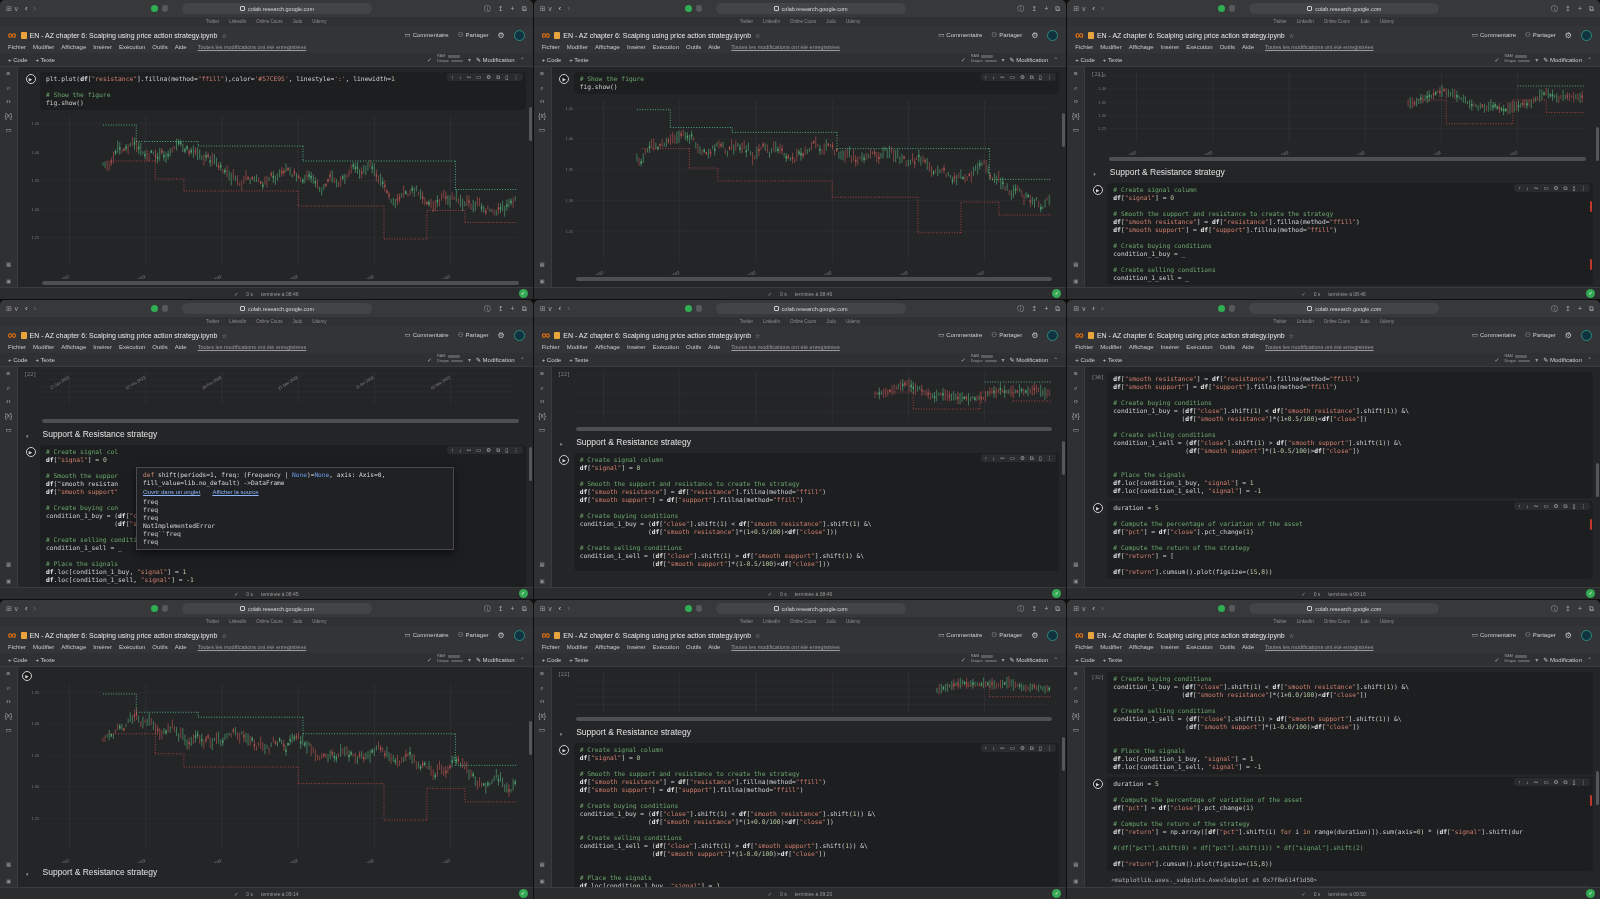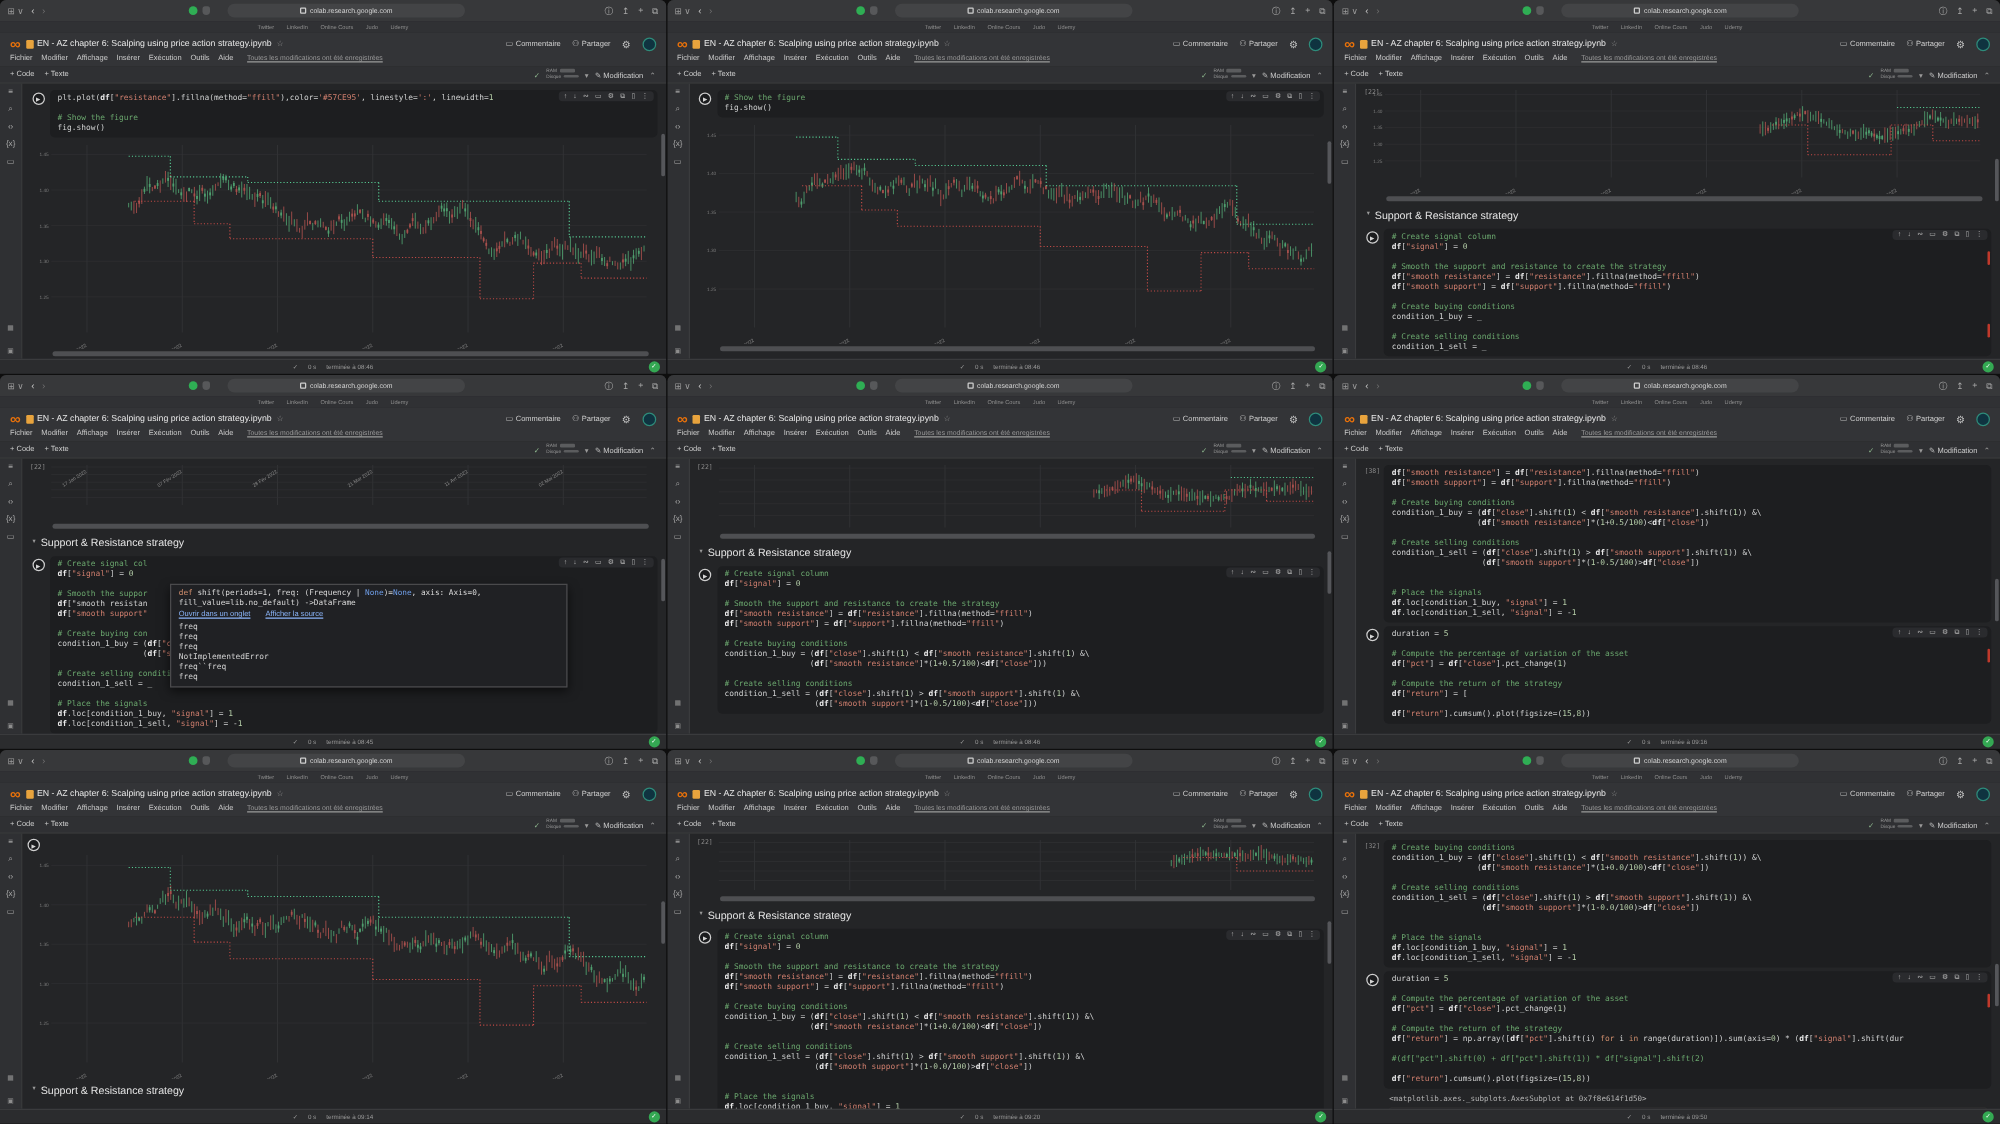--- a/index.html
+++ b/index.html
@@ -57,21 +57,21 @@
   .cl{height:8px;white-space:pre;overflow:hidden;}
   .c-com{color:#6aa66d;}
   .c-str{color:#d07f6e;}
   .c-num{color:#b5cea8;}
   .c-kw{color:#cf8e6d;}
   .c-df{color:#e8e8e8;font-weight:bold;}
   .celltb{position:absolute;top:1px;right:3px;display:flex;gap:5px;background:#2a2b2e;border-radius:3px;padding:1px 4px;z-index:4;}
   .cticon{font-size:5.5px;color:#b5b5b5;line-height:6px;}
   .redmark{position:absolute;right:1px;width:2px;height:11px;background:#c0392b;border-radius:1px;z-index:4;}
   
-  .section{display:flex;align-items:flex-start;gap:4px;padding:4px 0 3px 8px;}
+  .section{display:flex;align-items:flex-end;gap:14px;padding:4px 0 3px 8px;}
   .section .car{font-size:5px;color:#9a9a9a;}
   .section .stxt{font-size:8.5px;color:#e3e3e3;}
   .hscroll{height:4px;margin:2px 14px 2px 24px;background:#4e4f52;border-radius:2px;}
   .chartwrap{position:relative;margin:0 6px 0 3px;}
   .chartexec{position:absolute;left:3px;top:2px;}
   .statusbar{height:11px;flex:none;border-top:1px solid #3a3b3d;background:#2b2c2e;display:flex;align-items:center;justify-content:center;gap:8px;font-size:5px;color:#9a9a9a;position:relative;}
   .gdot{position:absolute;right:5px;bottom:1px;width:9px;height:9px;border-radius:50%;background:#34a853;color:#fff;font-size:5px;line-height:9px;text-align:center;}
   .outline{font-family:"DejaVu Sans Mono",monospace;font-size:6px;color:#b4b4b4;padding:2px 0 2px 26px;white-space:pre;}
   .mini{height:13px;margin:1px 10px 0 26px;background:#1d1e20;border:1px solid #333;border-radius:2px;}
   .playrow{display:flex;padding:2px 0 0 4px;}

